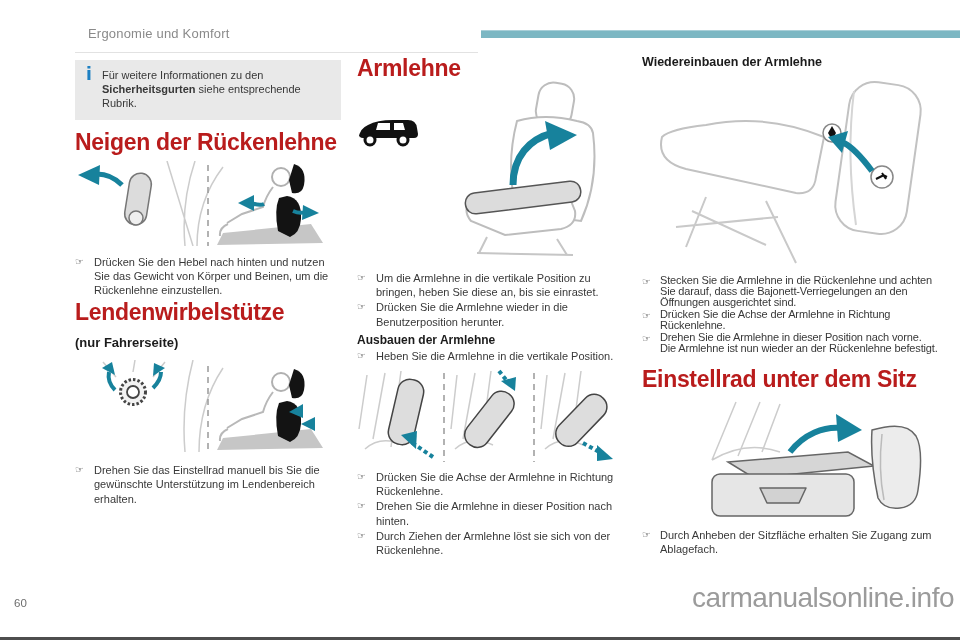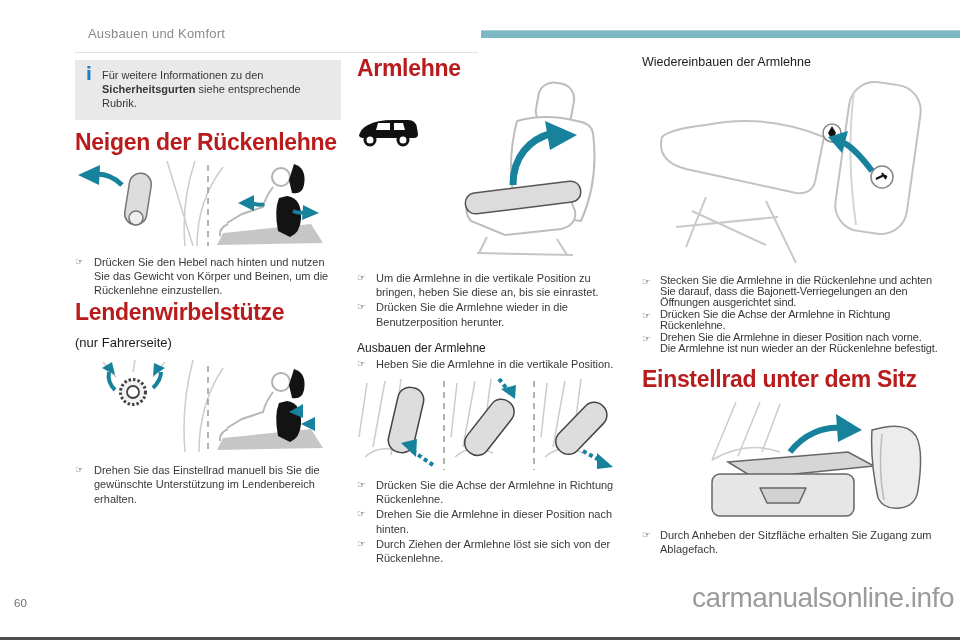--- a/index.html
+++ b/index.html
@@ -9,22 +9,22 @@
   .header-title{position:absolute;left:88px;top:26px;font-size:13px;color:#8a8a8a;letter-spacing:.2px}
   .header-rule{position:absolute;left:75px;top:52px;width:403px;height:1px;background:#e2e2e2}
   .top-bar{position:absolute;left:481px;top:30px;width:479px;height:8px;background:#7cb7c3;border-top:1px solid #a9cfd8}
 
   .col{position:absolute}
   .col1{left:75px;top:60px;width:266px}
   .col2{left:357px;top:58px;width:268px}
   .col3{left:642px;top:55px;width:298px}
 
   .section-title{font-size:23px;font-weight:bold;color:#b91c1c;letter-spacing:-.3px;line-height:21px}
-  .sub-title{font-size:13px;font-weight:normal;color:#1b1b1b}
-  .minor-title{font-size:12px;font-weight:normal;color:#1b1b1b;line-height:14px}
+  .sub-title{font-size:13px;font-weight:bold;color:#1b1b1b}
+  .minor-title{font-size:12px;font-weight:bold;color:#1b1b1b;line-height:14px}
   .body-text{font-size:11px;line-height:14.2px}
 
   .bullet{display:flex;gap:4px;margin:1px 0}
   .bullet .glyph{flex:0 0 15px;font-family:"DejaVu Sans",sans-serif;color:#555;font-size:10px;line-height:14px;text-align:left}
   .bullet .bullet-text{font-size:11px;line-height:14.2px}
   .col3 .bullet .bullet-text{font-size:11px;line-height:11px;letter-spacing:-.15px}
   .col3 .bullet .glyph{flex-basis:14px}
 
   .info-box{background:#e9e9e9;padding:8px 8px 9px 27px;position:relative;font-size:11px;line-height:14.2px}
   .info-box .info-icon{position:absolute;left:11px;top:6px;color:#1d80c3;font-weight:bold;font-size:17px;font-family:"DejaVu Sans",sans-serif;line-height:16px}
@@ -32,21 +32,21 @@
   .figure{position:relative}
   svg{display:block}
 
   .page-num{position:absolute;left:14px;top:597px;font-size:11.5px;color:#6e6e6e}
   .watermark{position:absolute;right:6px;top:582px;font-size:28px;color:#9b9b9b;letter-spacing:-.5px}
   .bottom-rule{position:absolute;left:0;top:637px;width:960px;height:3px;background:#4e4e4e}
 </style>
 </head>
 <body>
 
-<div class="header-title">Ausbauen und Komfort</div>
+<div class="header-title">Ergonomie und Komfort</div>
 <div class="header-rule"></div>
 <div class="top-bar"></div>
 
 <div class="col col1">
 
   <div class="info-box">
     <span class="info-icon">i</span>
     <span>Für weitere Informationen zu den</span>
     <b>Sicherheitsgurten</b>
     <span>siehe entsprechende Rubrik.</span>
@@ -142,21 +142,21 @@
       <span class="glyph">☞</span>
       <span class="bullet-text">Um die Armlehne in die vertikale Position zu bringen, heben Sie diese an, bis sie einrastet.</span>
     </div>
     <div class="bullet">
       <span class="glyph">☞</span>
       <span class="bullet-text">Drücken Sie die Armlehne wieder in die Benutzerposition herunter.</span>
     </div>
   </div>
 
 
-  <div class="minor-title" style="margin-top:12px">Ausbauen der Armlehne</div>
+  <div class="minor-title" style="margin-top:4px">Ausbauen der Armlehne</div>
 
   <div class="bullet" style="margin-top:2px">
     <span class="glyph">☞</span>
     <span class="bullet-text">Heben Sie die Armlehne in die vertikale Position.</span>
   </div>
 
   <div class="figure" style="margin-top:4px">
     <svg width="266" height="95" viewBox="0 0 266 95">
 
       <path d="M10,8 L2,62 M28,6 L16,72 M44,4 L34,80 M8,82 q16,-14 38,-4" stroke="#cccccc" stroke-width="1.5" fill="none"></path>

